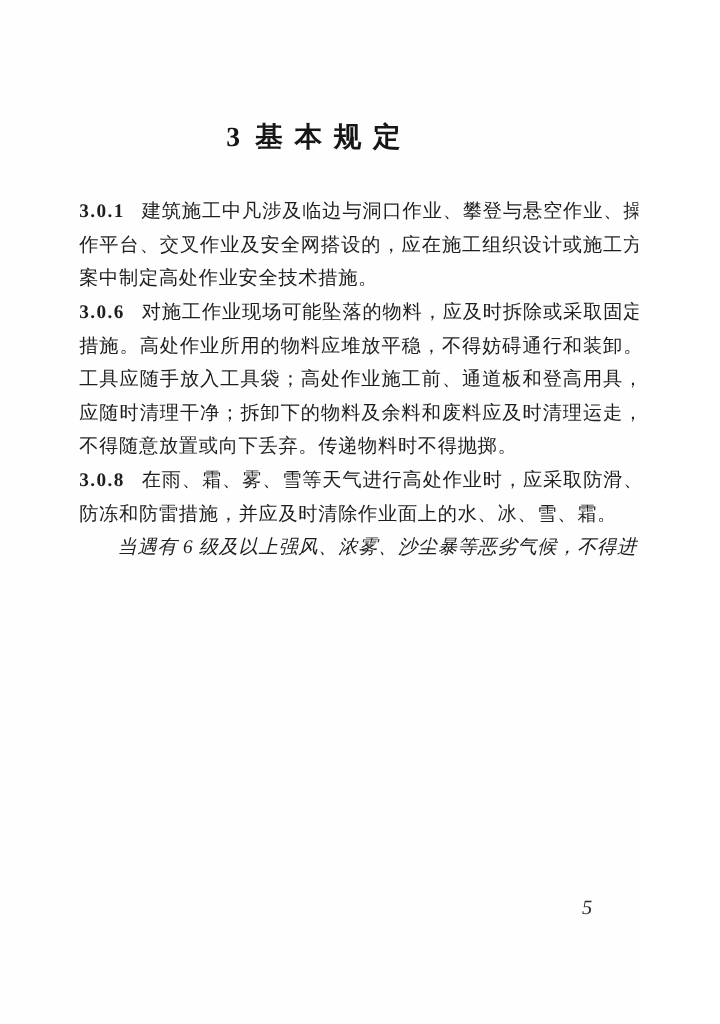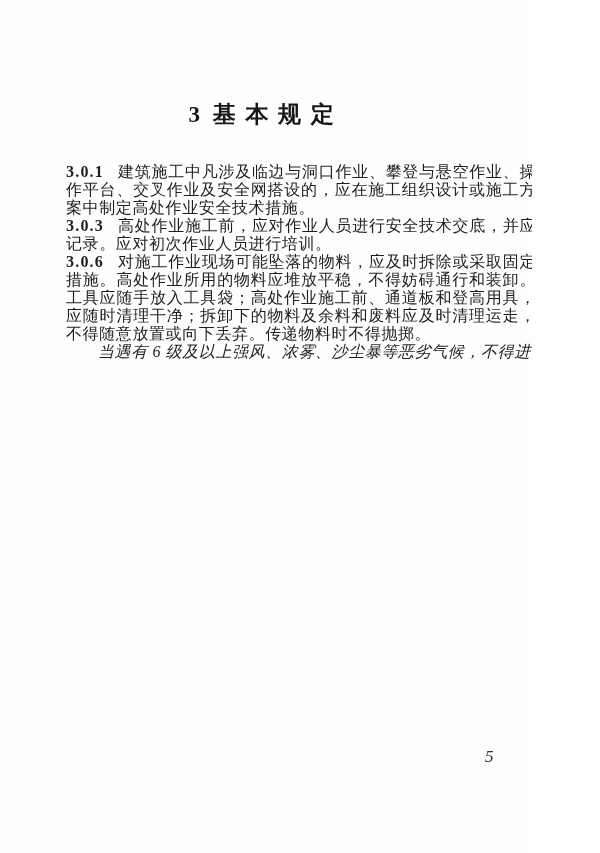--- a/index.html
+++ b/index.html
@@ -39,21 +39,21 @@
     margin-left: 0.55em;
     letter-spacing: 0.42em;
   }
   .clauses {
     position: absolute;
     top: 163px;
     left: 66px;
     width: 470px;
     text-align: justify;
     font-size: 16px;
-    line-height: 18px;
+    line-height: 28px;
     letter-spacing: 0.6px;
   }
   .clause {
     margin: 0;
     padding: 0;
   }
   .clause-number {
     font-weight: bold;
     letter-spacing: 1.2px;
     margin-right: 14px;
@@ -76,25 +76,25 @@
 <body>
 
 <div class="page">
 
   <h1 class="chapter-heading"><span class="ch-num">3</span><span class="ch-title">基本规定</span></h1>
 
   <div class="clauses" id="clauses">
   <p class="clause"><span class="clause-number">3.0.1</span><span class="clause-text">建筑施工中凡涉及临边与洞口作业、攀登与悬空作业、操作平台、交叉作业及安全网搭设的，应在施工组织设计或施工方案中制定高处作业安全技术措施。</span></p>
 
 
-  <p class="clause"><span class="clause-number">3.0.3</span><span class="clause-text">高处作业施工前，应对作业人员进行安全技术交底，并应记录。应对初次作业人员进行培训。</span></p>
 
 
 
   <p class="clause"><span class="clause-number">3.0.6</span><span class="clause-text">对施工作业现场可能坠落的物料，应及时拆除或采取固定措施。高处作业所用的物料应堆放平稳，不得妨碍通行和装卸。工具应随手放入工具袋；高处作业施工前、通道板和登高用具，应随时清理干净；拆卸下的物料及余料和废料应及时清理运走，不得随意放置或向下丢弃。传递物料时不得抛掷。</span></p>
 
 
+  <p class="clause"><span class="clause-number">3.0.8</span><span class="clause-text">在雨、霜、雾、雪等天气进行高处作业时，应采取防滑、防冻和防雷措施，并应及时清除作业面上的水、冰、雪、霜。</span></p>
 
   <p class="clause indent"><span class="clause-text">当遇有 6 级及以上强风、浓雾、沙尘暴等恶劣气候，不得进</span></p>
 </div>
 
   <div class="page-number">5</div>
 </div>
 
 </body></html>

